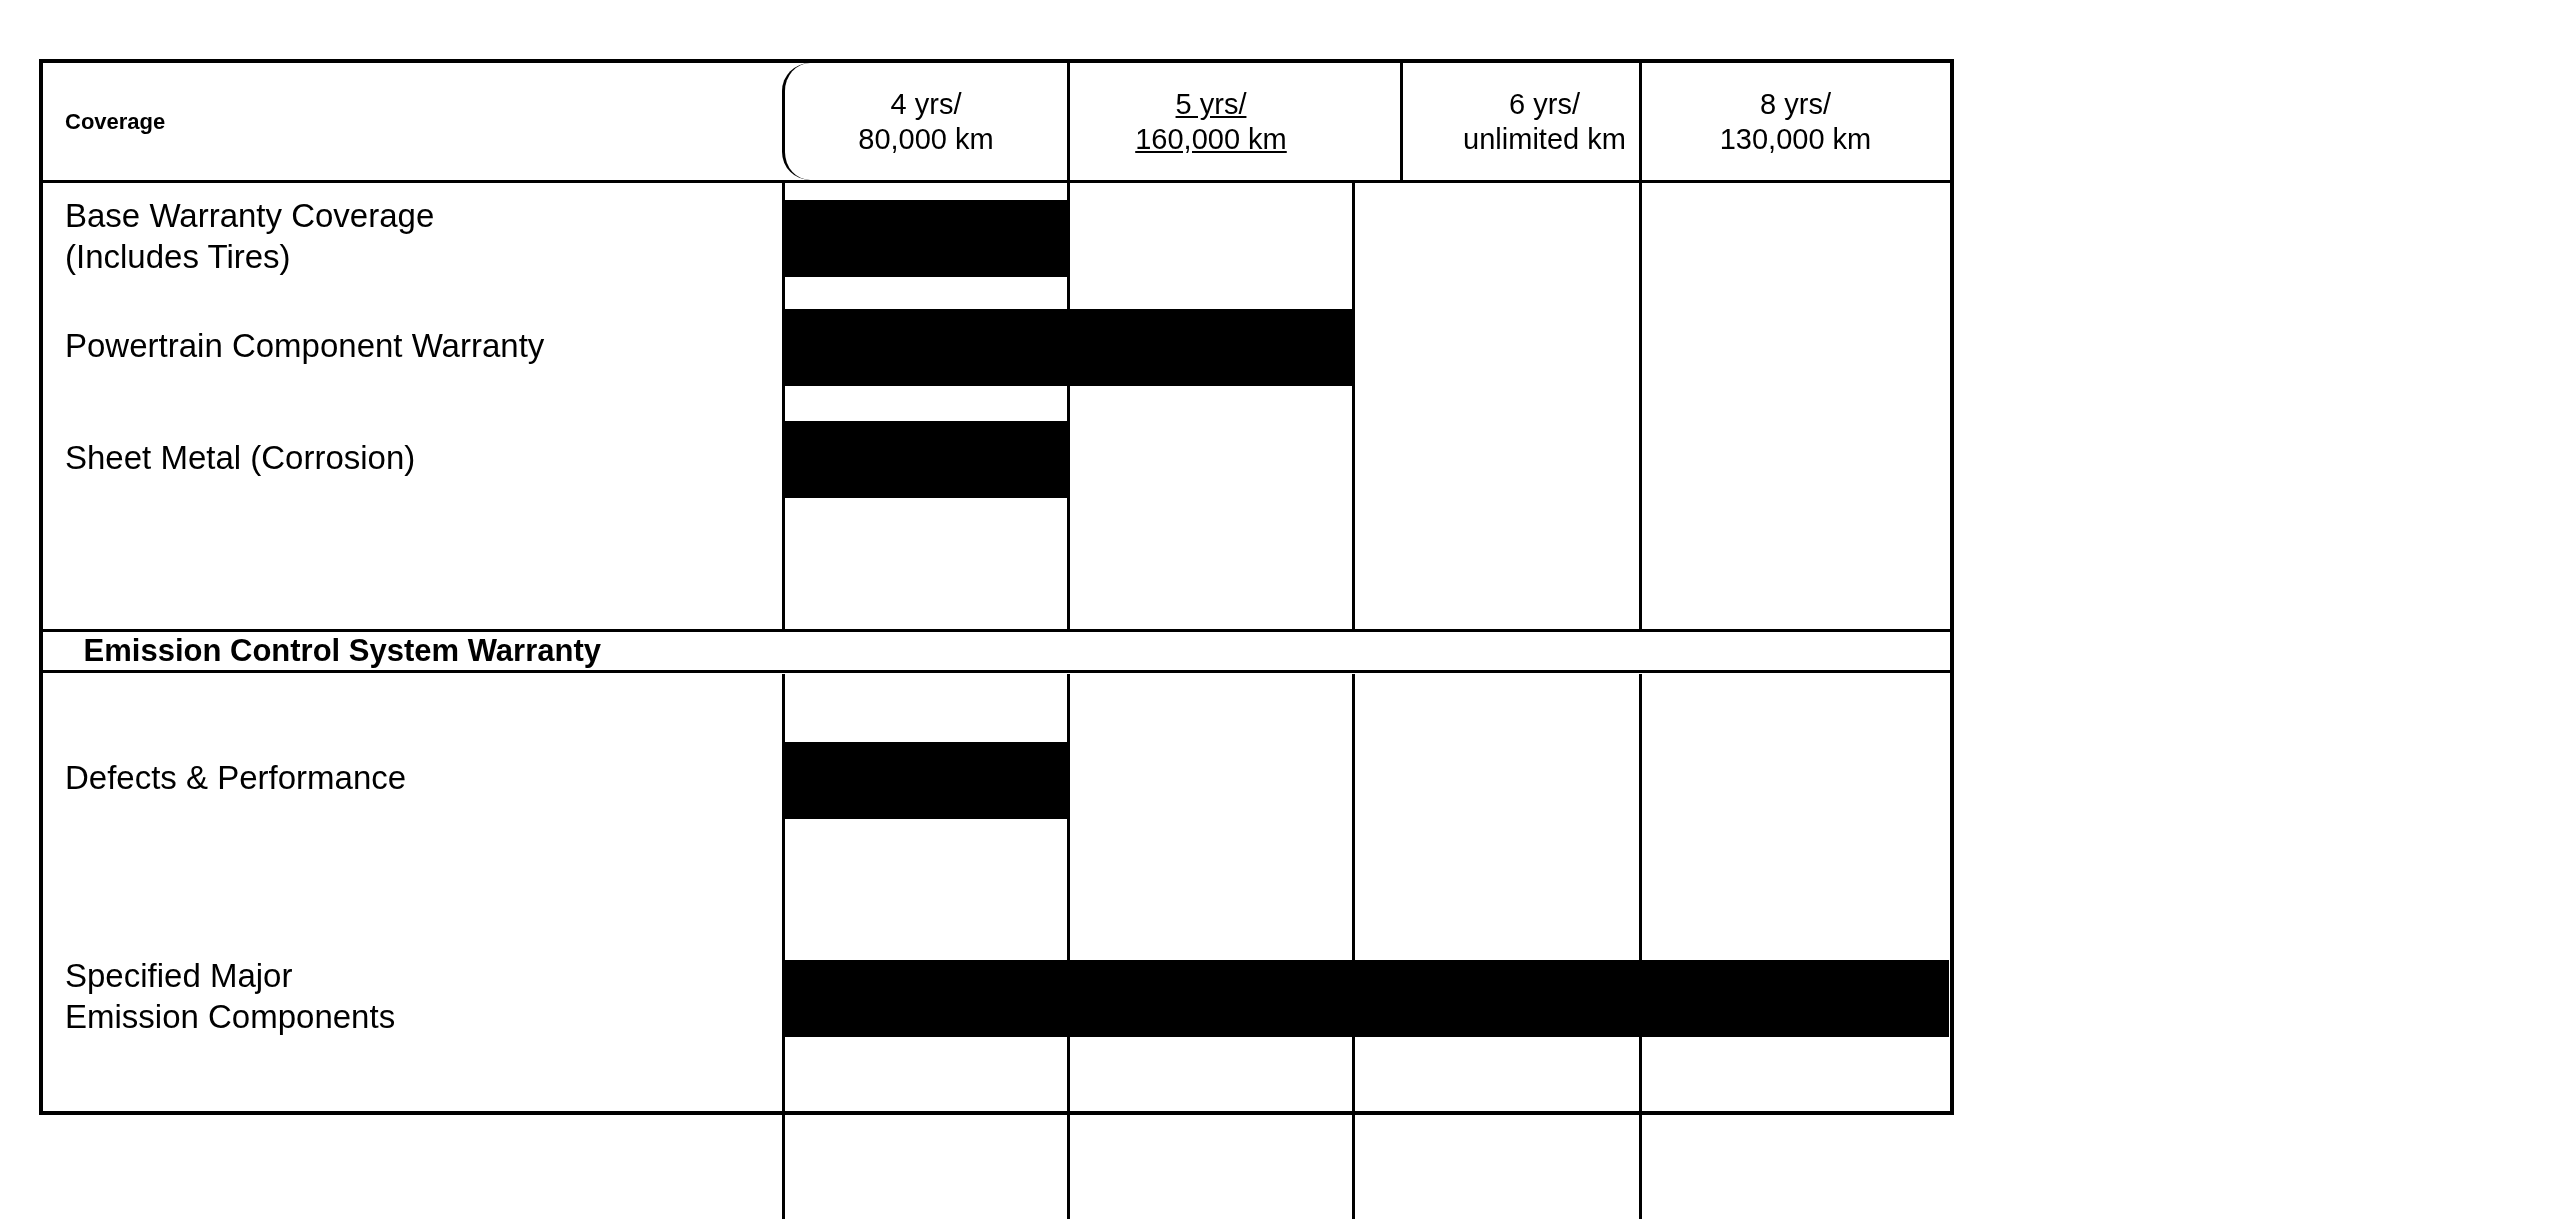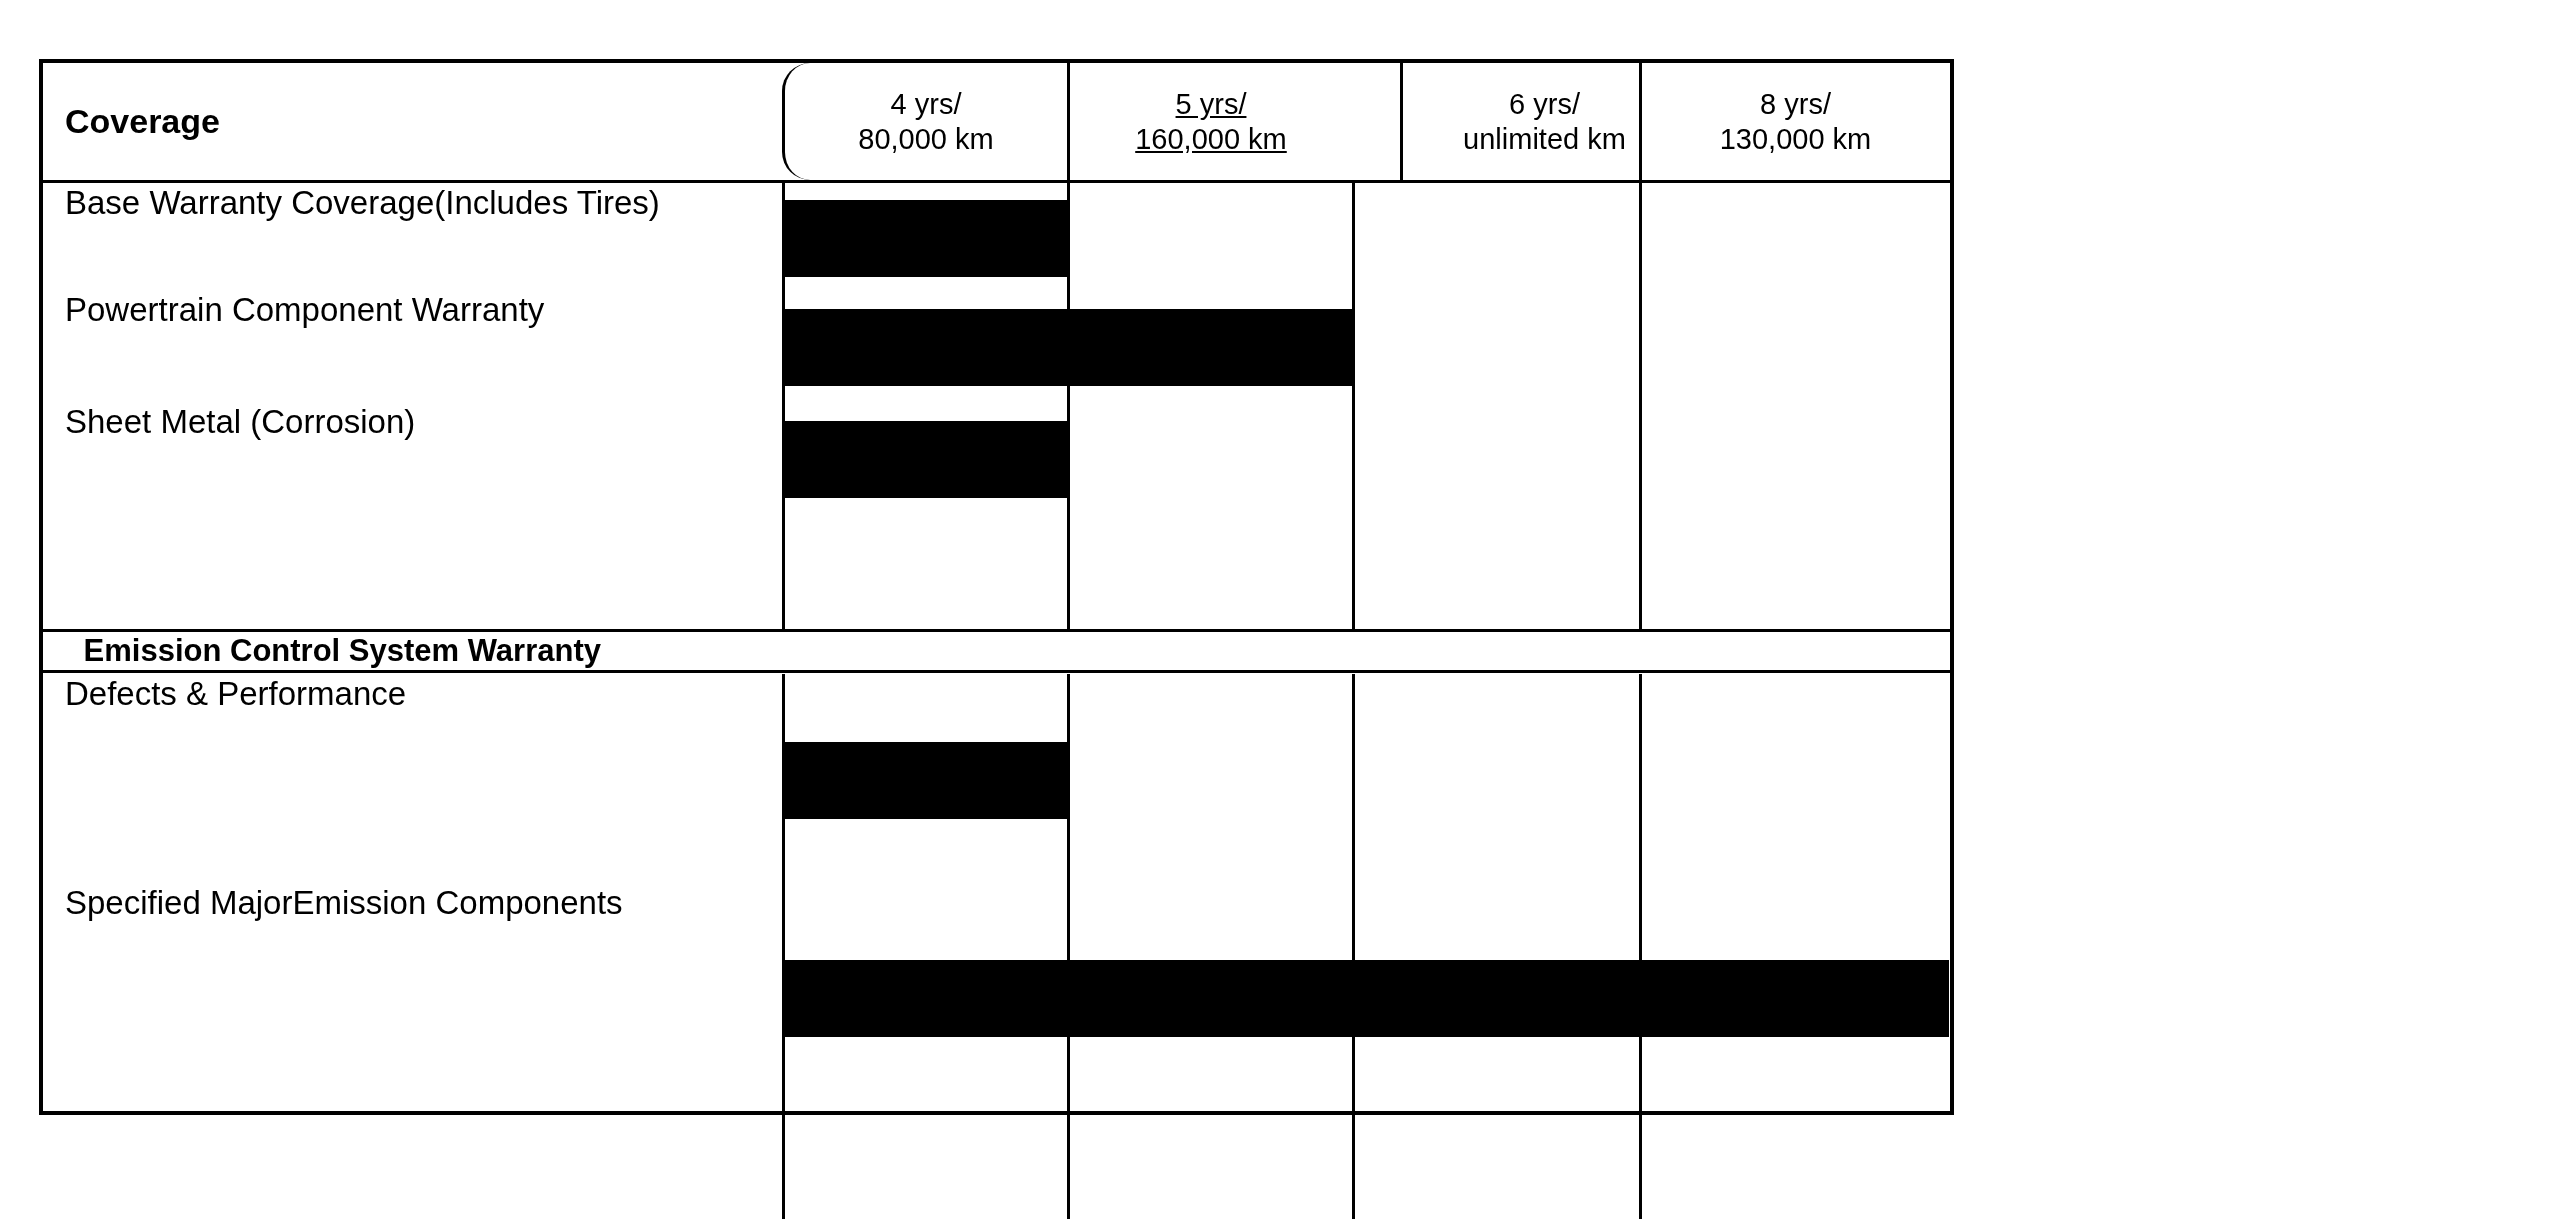--- a/index.html
+++ b/index.html
@@ -40,21 +40,21 @@
   .coverage-cell {
     position: absolute;
     left: 0; top: 0;
     width: 739px;
     height: 100%;
     box-sizing: border-box;
     display: flex;
     align-items: center;
   }
   .coverage-label {
-    font-size: 34px;
+    font-size: 22px;
     font-weight: bold;
     padding-left: 22px;
     letter-spacing: 0px;
     white-space: nowrap;
   }
   .head-col {
     position: absolute;
     top: 0;
     height: 100%;
     box-sizing: border-box;
@@ -113,22 +113,22 @@
     width: 100%;
     box-sizing: border-box;
   }
   .row-label {
     position: absolute;
     left: 22px;
     top: 0;
     height: 100%;
     width: 712px;
     display: flex;
-    flex-direction: row;
-    justify-content: flex-start;
+    flex-direction: column;
+    justify-content: center;
     z-index: 6;
   }
   .row-label .ln {
     font-size: 33px;
     line-height: 1.22;
     white-space: nowrap;
   }
 
   
   .bar {

